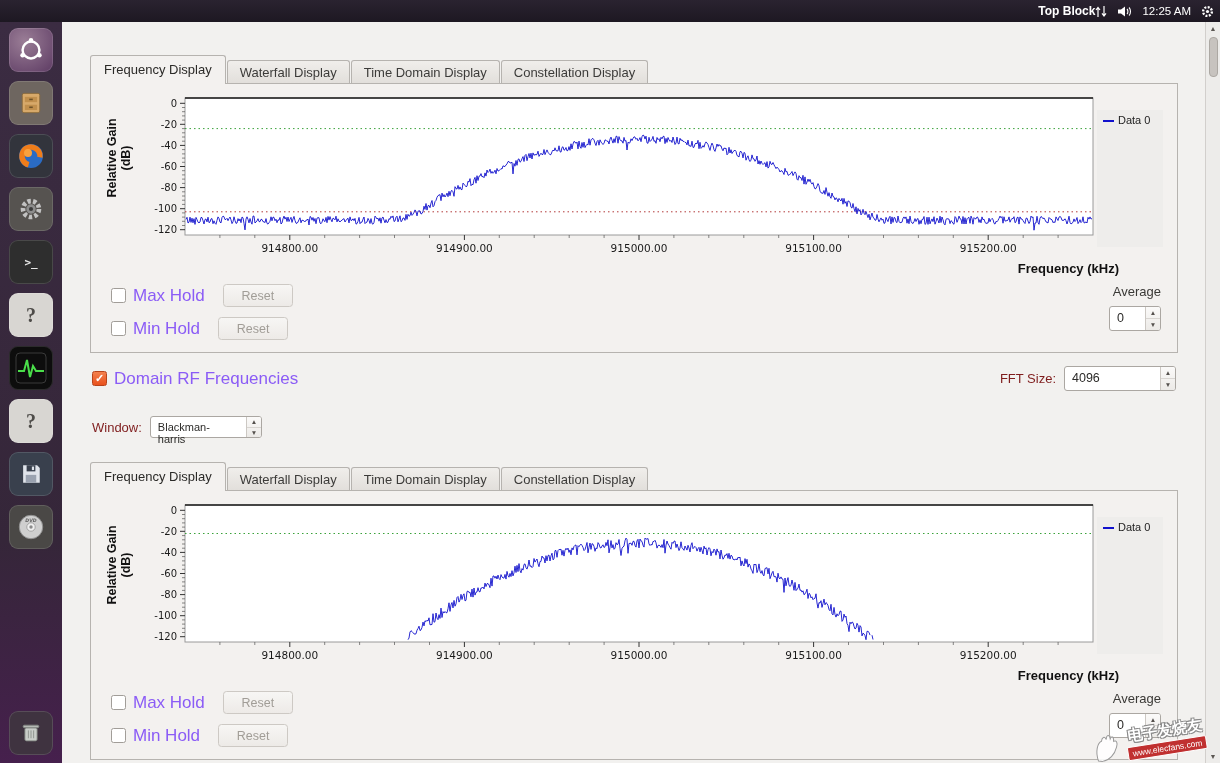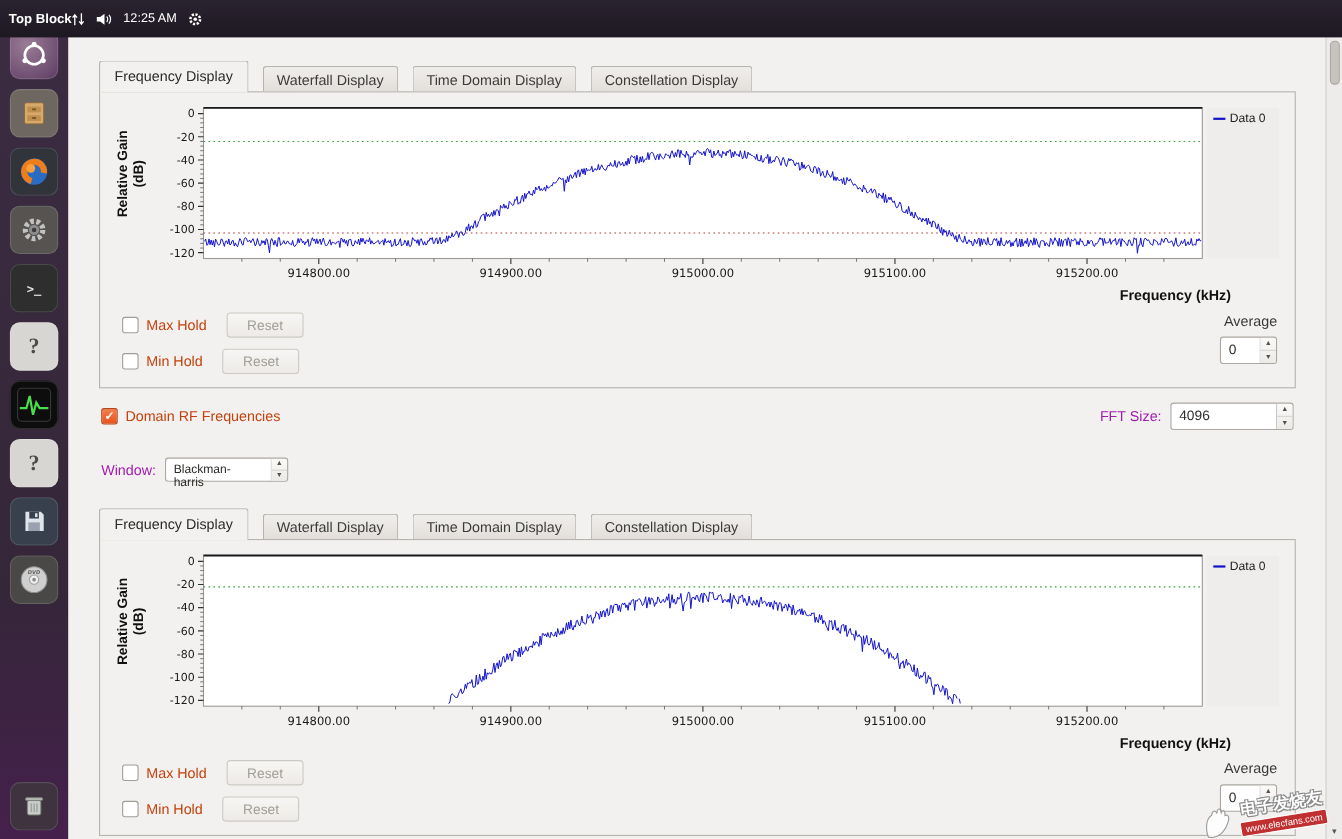--- a/index.html
+++ b/index.html
@@ -1,22 +1,22 @@
 <!DOCTYPE html>
 <html><head>
 <meta charset="utf-8">
 <style>
   * { margin:0; padding:0; box-sizing:border-box; }
   html,body { width:1220px; height:763px; overflow:hidden; background:#f2f1ef;
               font-family:"Liberation Sans", sans-serif; }
 
   
-  .topbar { position:absolute; left:0; top:0; width:1220px; height:34px;
+  .topbar { position:absolute; left:0; top:0; width:1220px; height:22px;
             background:linear-gradient(#2a2330,#1d1822); color:#fff;
-            display:flex; align-items:center; justify-content:flex-start;
+            display:flex; align-items:center; justify-content:flex-end;
             padding:0 6px 0 8px; z-index:50; }
   .topbar .title { font-size:12px; font-weight:bold; }
   .topbar .right { display:flex; align-items:center; gap:10px; font-size:11.5px; }
   .tb-icon { display:flex; align-items:center; }
 
   
   .launcher { position:absolute; left:0; top:22px; width:62px; height:741px;
               background:linear-gradient(#3b2c42,#352639 70%,#46204d);
               display:flex; flex-direction:column; align-items:center;
               padding-top:6px; gap:9px; z-index:40; }
@@ -43,55 +43,55 @@
   .sb-arrow { font-size:7px; color:#5a5652; padding:3px 0; cursor:pointer; }
   .sb-thumb { width:9px; height:40px; background:#c7c3bf; border-radius:4px;
               border:1px solid #aca8a3; margin-top:2px; }
   .sb-spacer { flex:1; }
 
   
   .main { position:absolute; left:62px; top:22px; width:1143px; height:741px;
           padding:33px 27px 0 28px; }
 
   
-  .tabbar { display:flex; align-items:flex-end; position:relative; z-index:3;gap:12px; }
+  .tabbar { display:flex; align-items:flex-end; position:relative; z-index:3; }
   .tab { font-size:13px; color:#3c3b39; border:1px solid #b6b3af; border-bottom:none;
          background:linear-gradient(#f0eeeb,#e2dfdb); padding:4px 12px 3px;
          margin-right:1px; margin-top:3px; border-radius:3px 3px 0 0; cursor:pointer; }
   .tab.active { background:#f3f1ef; margin-top:0; padding:6px 13px 7px;
                 margin-bottom:-1px; color:#2b2a28; }
   .pane { border:1px solid #b6b3af; background:#f3f1ef; padding:10px 10px 12px;
           position:relative; z-index:1; }
 
   
   .plotgrid { display:grid; grid-template-columns:36px 960px 66px; }
   .ylab { position:relative; }
   .ylab .inner { position:absolute; top:64px; left:18px; transform:translate(-50%,-50%) rotate(-90deg);
                  white-space:nowrap; text-align:center; font-size:12.5px; font-weight:bold;
                  color:#111; line-height:1.15; }
   .plot-svg { width:960px; height:166px; }
   svg { font-family:"DejaVu Sans", sans-serif; }
-  .legend { margin-top:4px; height:137px; background:#eeedeb; padding:4px 0 0 6px;
+  .legend { margin-top:16px; height:137px; background:#eeedeb; padding:4px 0 0 6px;
             font-size:11px; color:#222; }
   .legend .dash { display:inline-block; width:11px; height:2px; background:#1111cc;
                   vertical-align:middle; margin-right:4px; }
   .xlabel { text-align:right; font-weight:bold; font-size:13px; color:#111;
             transform:translateX(22px); padding-top:1px; }
 
   
   .controls { display:flex; justify-content:space-between; align-items:flex-start;
               padding:8px 4px 0 10px; }
   .hold-col { display:flex; flex-direction:column; gap:10px; }
   .hold-row { display:flex; align-items:center; }
   .cb { width:15px; height:15px; background:#fff; border:1px solid #a19d98;
         border-radius:2.5px; display:inline-flex; align-items:center; justify-content:center;
         cursor:pointer; flex:0 0 auto; }
   .cb.checked { background:linear-gradient(#f3804d,#e9521d); border-color:#b8431a;
                 color:#fff; font-size:11px; font-weight:bold; }
-  .cb-label { font-size:13px; color:#c2410c; margin-left:7px; }
+  .cb-label { font-size:17px; color:#8b5cf6; margin-left:7px; }
   .btn { width:70px; height:23px; margin-left:18px; border:1px solid #cdc9c4;
          border-radius:3.5px; background:linear-gradient(#f7f6f4,#edeae7);
          color:#a19d97; font-size:12.5px; display:inline-flex; align-items:center;
          justify-content:center; cursor:pointer; }
   .avg-col { display:flex; flex-direction:column; align-items:flex-end; gap:7px;
              padding-right:2px; }
   .avg-label { font-size:13px; color:#3a3936; }
 
   .spin { display:flex; align-items:stretch; background:#fff; border:1px solid #aba7a2;
           border-radius:3px; height:25px; cursor:pointer; }
@@ -103,21 +103,21 @@
   .spin .btns span:first-child { border-bottom:1px solid #d8d5d1; }
   .spin-avg { width:52px; }
   .spin-fft { width:112px; }
   .spin-win { width:112px; height:22px;gap:19px; }
   .spin-win .val { font-size:11px; padding-top:4px; }
 
   
   .middle { margin:13px 2px 24px; }
   .mid-row1 { display:flex; justify-content:space-between; align-items:center; }
   .rf-group, .fft-group, .win-group { display:flex; align-items:center; }
-  .fft-group .lbl, .win-group .lbl { font-size:13px; color:#a21caf; margin-right:8px; }
+  .fft-group .lbl, .win-group .lbl { font-size:13px; color:#7f1d1d; margin-right:8px; }
   .mid-row2 { margin-top:25px; display:flex; align-items:center; }
 
   
   .watermark { position:absolute; right:14px; bottom:4px; z-index:60;
                transform:rotate(-9deg); pointer-events:none; display:flex;
                align-items:center; gap:2px; }
   .wm-text { display:flex; flex-direction:column; align-items:center; }
   .wm-brand { color:#fff; font-size:15px; font-weight:bold;
               text-shadow:-1px -1px 0 #8a8a8a, 1px -1px 0 #8a8a8a,
                           -1px 1px 0 #8a8a8a, 1px 1px 0 #8a8a8a; }

